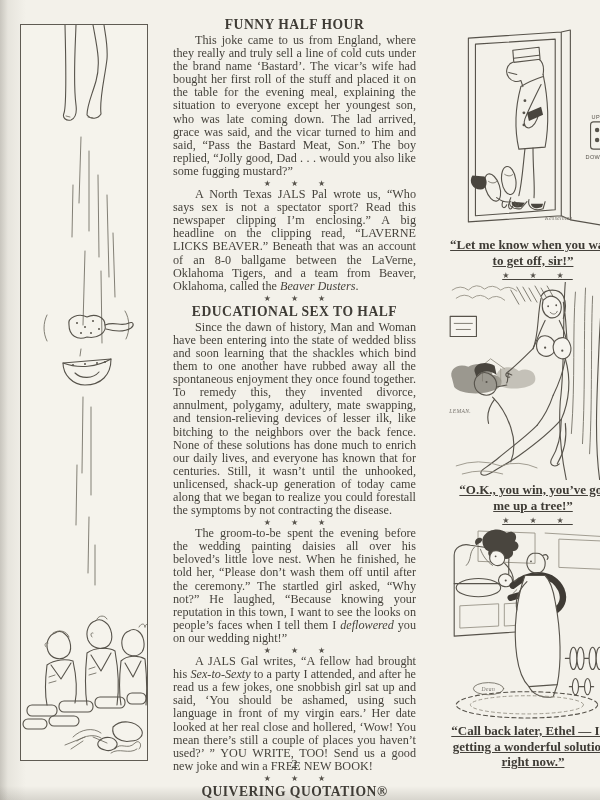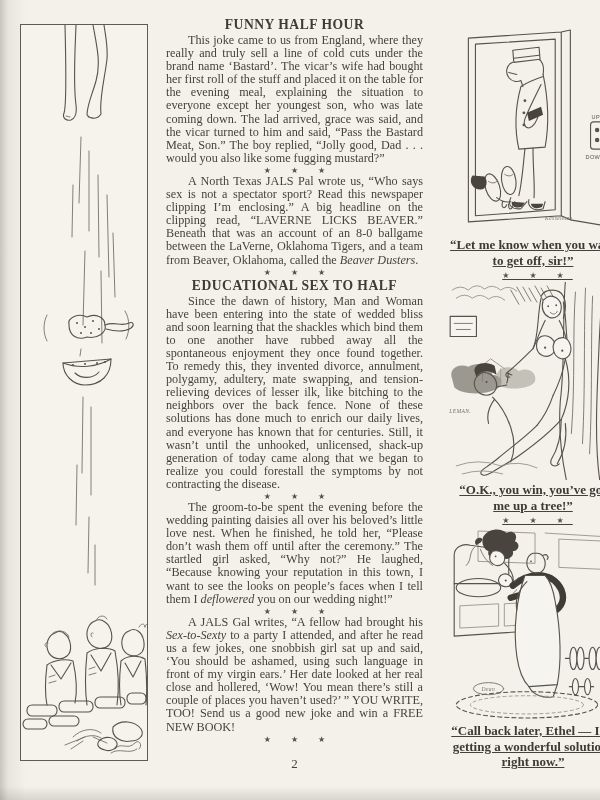--- a/index.html
+++ b/index.html
@@ -22,21 +22,21 @@
     position:absolute;left:20px;top:24px;width:128px;height:737px;
     border:1.2px solid #5f5b53;background:#f5f3ec;box-sizing:border-box;
   }
   
   .article{position:absolute;left:160px;top:16px;width:269px;}
   .sec-heading{
     font-size:13.6px;font-weight:bold;letter-spacing:.5px;text-align:center;
     margin:1px 0 1px;color:#3f3c36;
   }
   .para{
-    margin:0 6px 1px;font-size:12.2px;line-height:13.1px;text-align:justify;
+    margin:0 13px 1px;font-size:12.2px;line-height:13.1px;text-align:justify;
     text-indent:22px;color:#46433c;font-family:Liberation Serif, serif;
   }
   .para .it{font-style:italic;}
   .para .attribution{margin-left:36px;}
   .stars{
     text-align:center;font-size:8px;line-height:9px;height:9px;
     letter-spacing:9px;padding-left:9px;color:#55514a;margin:1px 0 0;
   }
   
   .right-col{position:absolute;left:448px;top:28px;width:170px;text-decoration:underline;}
@@ -130,20 +130,21 @@
       <div class="stars">★ ★ ★</div>
       <p class="para"><span>A North Texas JALS Pal wrote us, “Who says sex is not a spectator sport?  Read this newspaper clipping I’m enclosing.” A big headline on the clipping read, “LAVERNE LICKS BEAVER.” Beneath that was an account of an 8-0 ballgame between the LaVerne, Oklahoma Tigers, and a team from Beaver, Oklahoma, called the </span><span class="it">Beaver Dusters</span><span>.</span></p>
       <div class="stars">★ ★ ★</div>
       <h2 class="sec-heading">EDUCATIONAL SEX TO HALF</h2>
       <p class="para"><span>Since the dawn of history, Man and Woman have been entering into the state of wedded bliss and soon learning that the shackles which bind them to one another have rubbed away all the spontaneous enjoyment they once found together. To remedy this, they invented divorce, annulment, polygamy, adultery, mate swapping, and tension-relieving devices of lesser ilk, like bitching to the neighbors over the back fence. None of these solutions has done much to enrich our daily lives, and everyone has known that for centuries.  Still, it wasn’t until the unhooked, unlicensed, shack-up generation of today came along that we began to realize you could forestall the symptoms by not contracting the disease.</span></p>
       <div class="stars">★ ★ ★</div>
       <p class="para"><span>The groom-to-be spent the evening before the wedding painting daisies all over his beloved’s little love nest. When he finished, he told her, “Please don’t wash them off until after the ceremony.” The startled girl asked, “Why not?” He laughed, “Because knowing your reputation in this town, I want to see the looks on people’s faces when I tell them I </span><span class="it">deflowered</span><span> you on our wedding night!”</span></p>
       <div class="stars">★ ★ ★</div>
       <p class="para"><span>A JALS Gal writes, “A fellow had brought his </span><span class="it">Sex-to-Sexty</span><span> to a party I attended, and after he read us a few jokes, one snobbish girl sat up and said, ‘You should be ashamed, using such language in front of my virgin ears.’ Her date looked at her real close and hollered, ‘Wow! You mean there’s still a couple of places you haven’t used?’ ” YOU WRITE, TOO! Send us a good new joke and win a FREE NEW BOOK!</span></p>
       <div class="stars">★ ★ ★</div>
+      <h2 class="sec-heading">QUIVERING QUOTATION®</h2>
     </div>
 
   <div class="right-col">
 
     <figure class="cartoon">
       <svg viewBox="0 0 168 205" width="170" height="207">
 
         <path class="ink" d="M20,10 L20,192 M27,16 L27,186 M20,10 L112,4 M27,16 L106,11 M106,11 L106,180 M112,4 L112,186 M27,186 L106,180 M20,192 L112,186 M121,2 L121,190 M112,4 L121,2 M112,186 L121,190 M121,190 L168,198"></path>
 
         <text class="lbl" x="142" y="90">UP</text>

